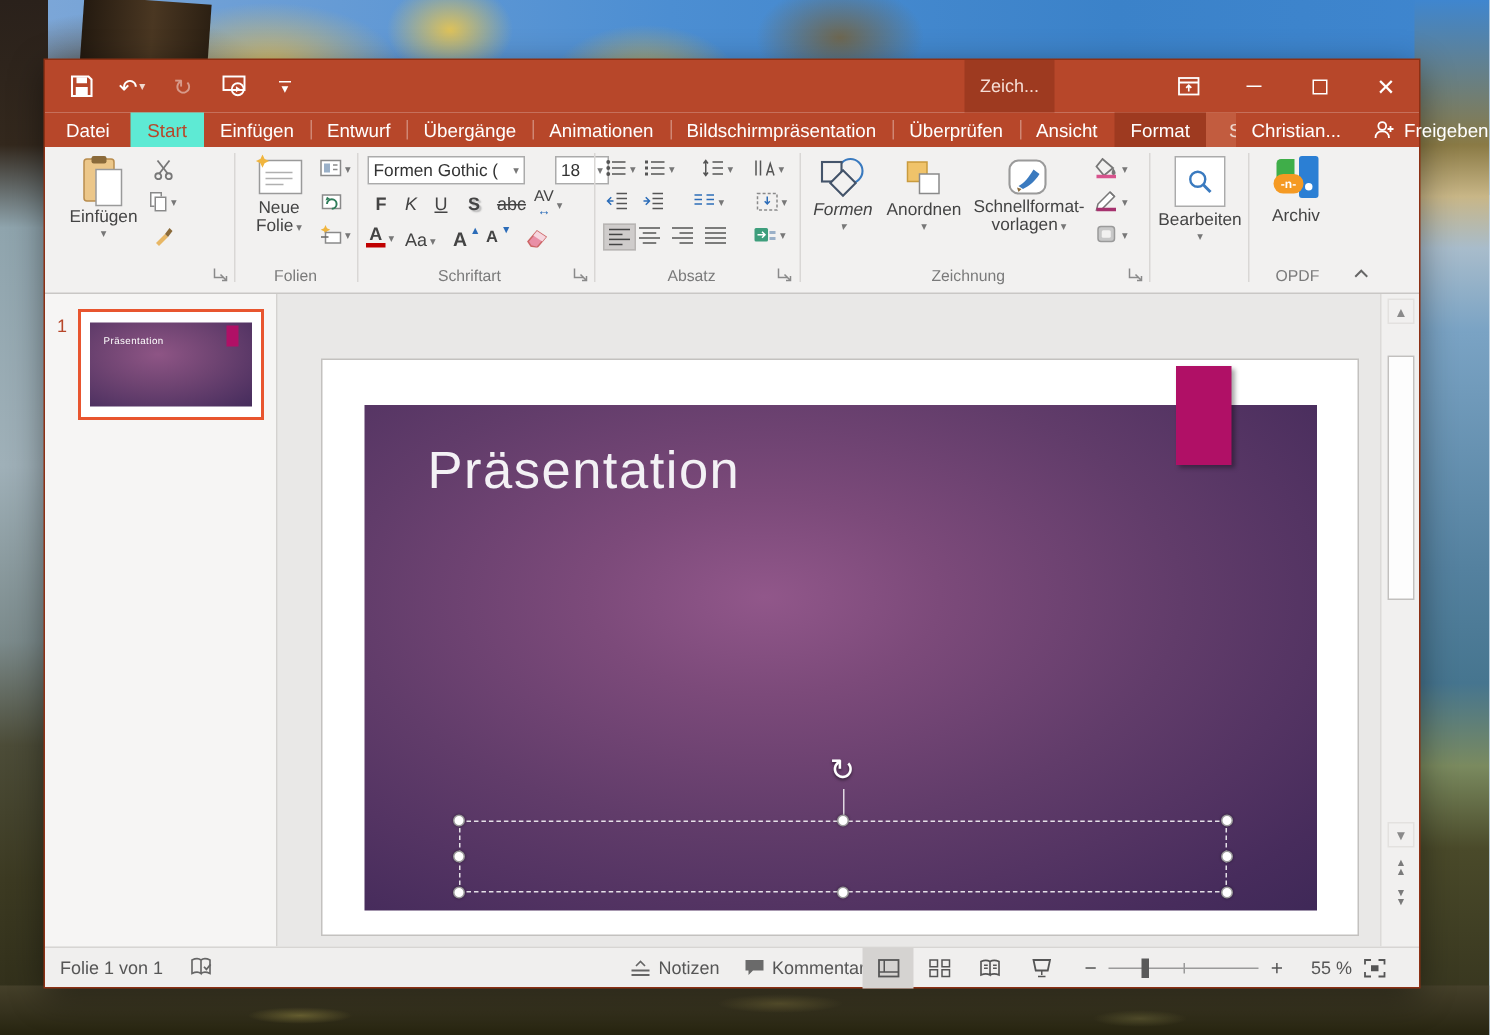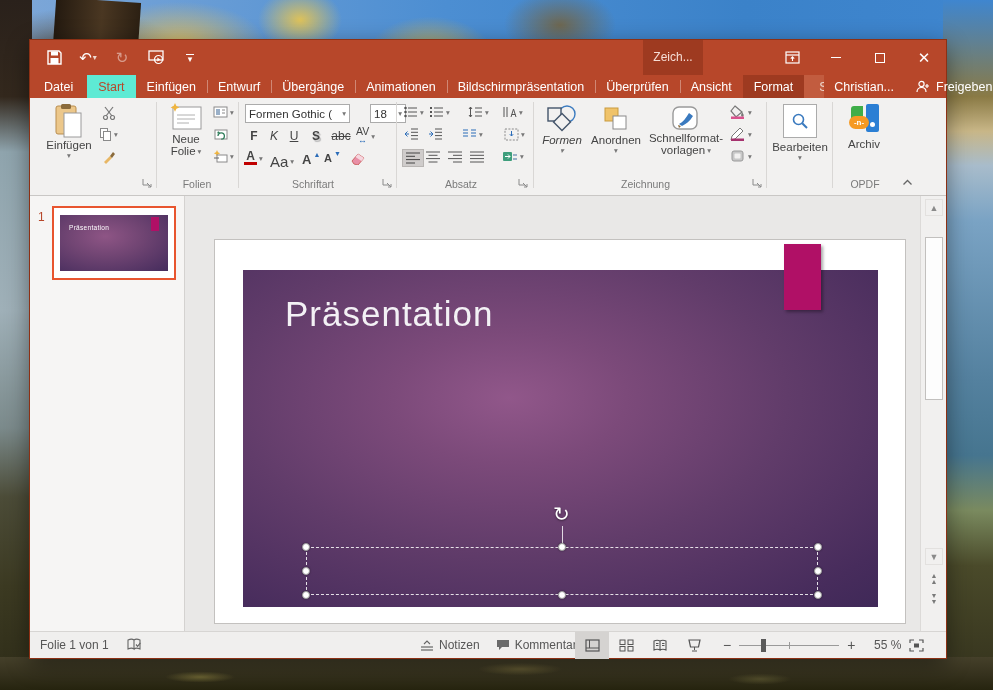--- a/index.html
+++ b/index.html
@@ -311,21 +311,21 @@
         <span class="caret">▾</span>
       </div>
       <div class="rsm" style="left:214px; top:53px;">
         <span style="display:flex;flex-direction:column;align-items:center;line-height:11px">
           <span style="font-size:12px;font-weight:bold;color:#444">A</span>
           <span style="width:13px;height:3px;background:#c00000"></span>
         </span>
         <span class="caret">▾</span>
       </div>
       <div class="rsm" style="left:240px; top:55px;">
-        <span style="font-size:15px">Aa</span>
+        <span style="font-size:12px">Aa</span>
         <span class="caret">▾</span>
       </div>
       <div class="rsm" style="left:272px; top:54px;">
         <span style="font-size:13px;font-weight:bold;color:#444">A</span>
           <span style="color:#2b6cb8;font-size:7px;position:relative;top:-5px">▲</span>
       </div>
       <div class="rsm" style="left:294px; top:54px;">
         <span style="font-size:11px;font-weight:bold;color:#444">A</span>
           <span style="color:#2b6cb8;font-size:7px;position:relative;top:-5px">▼</span>
       </div>

